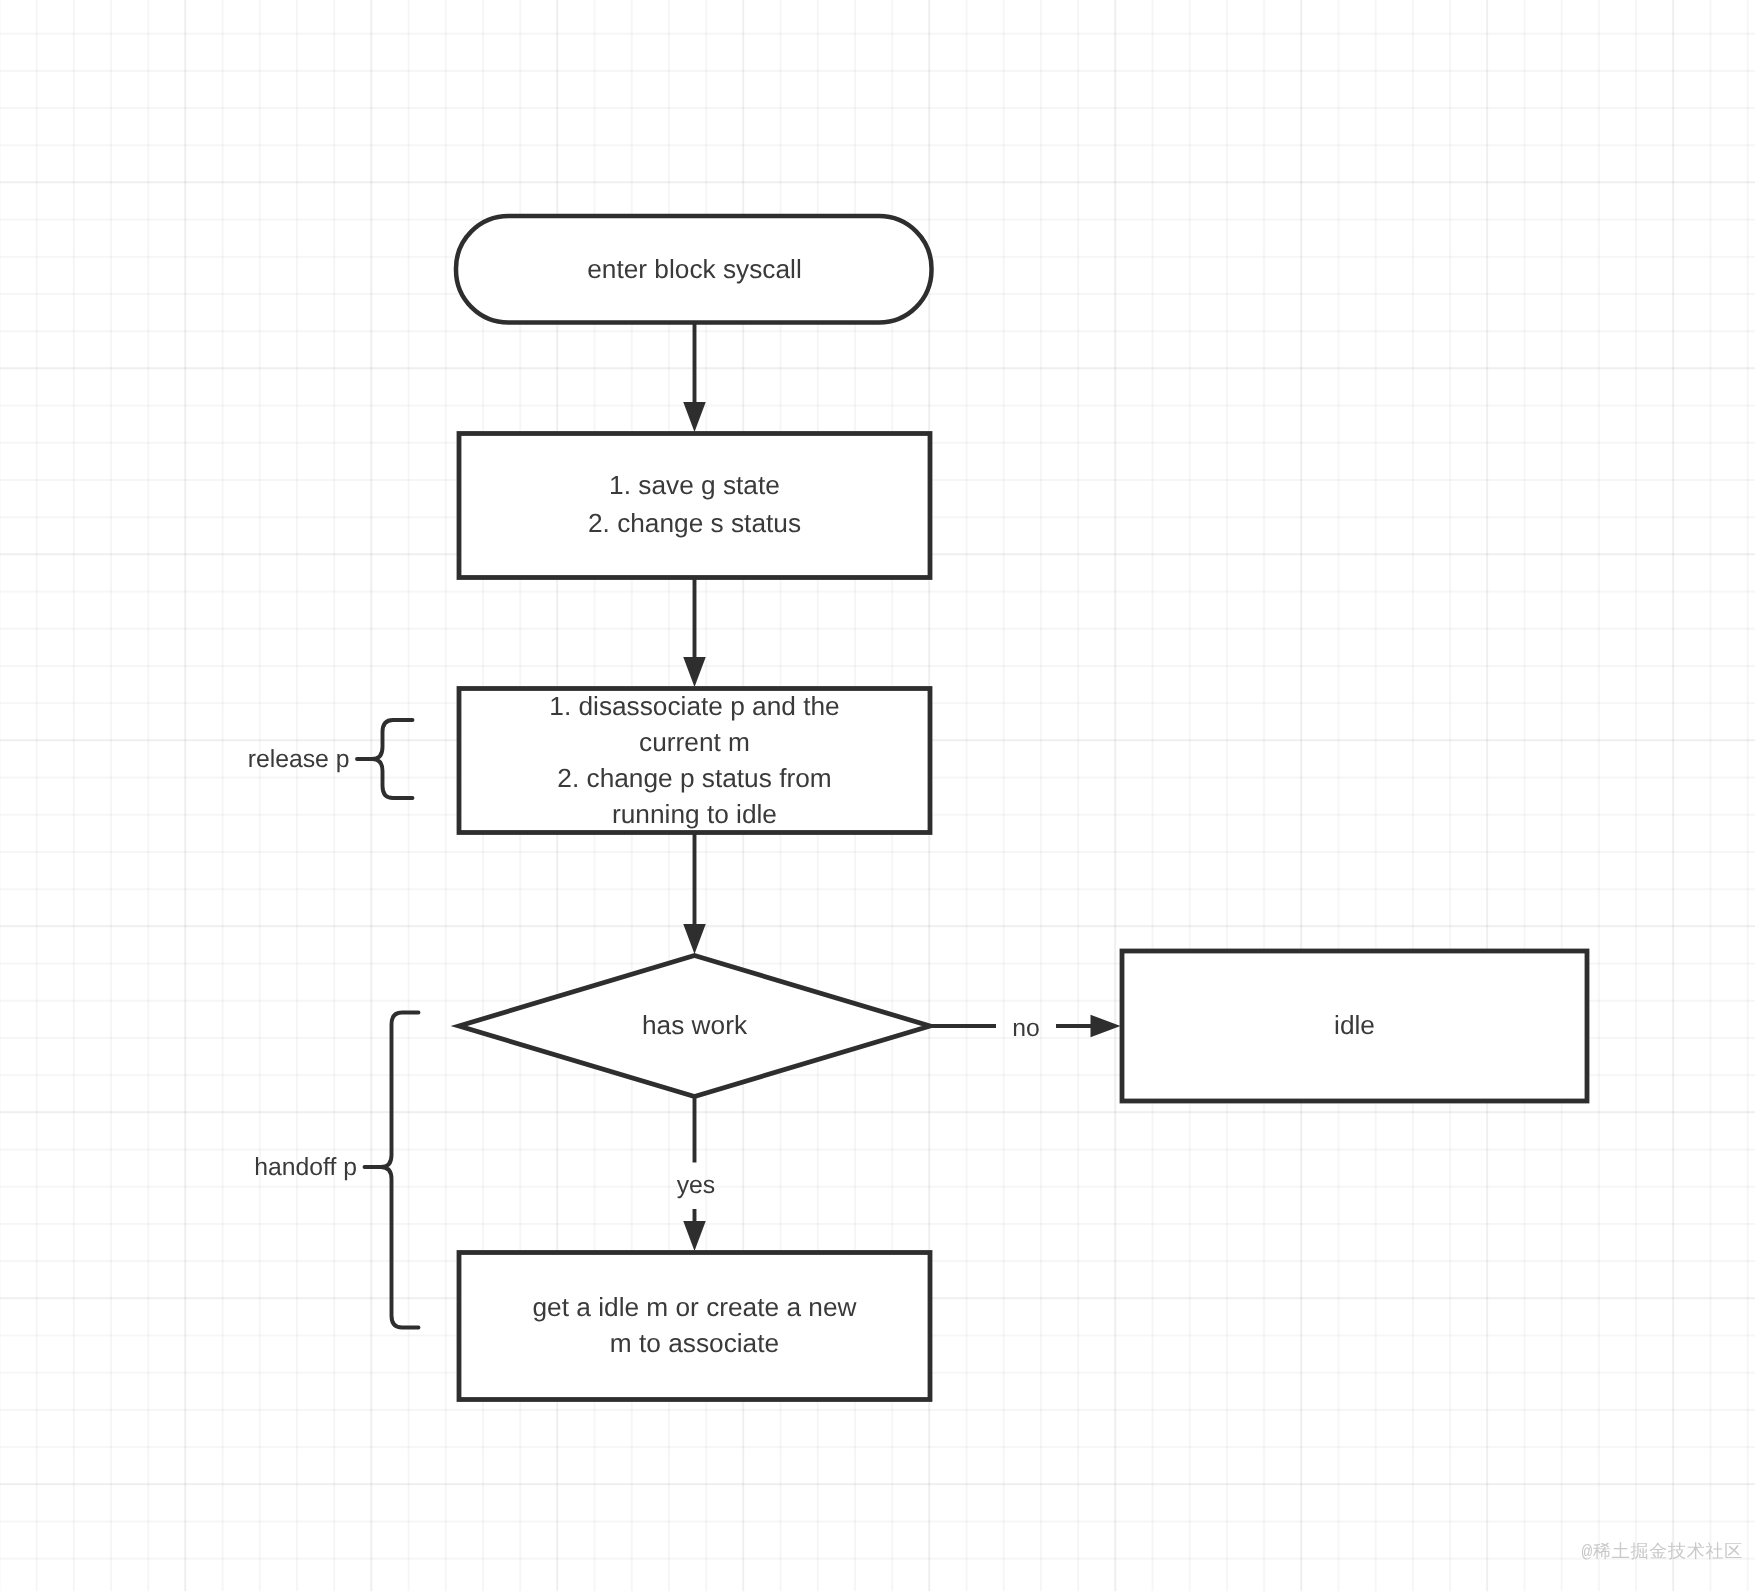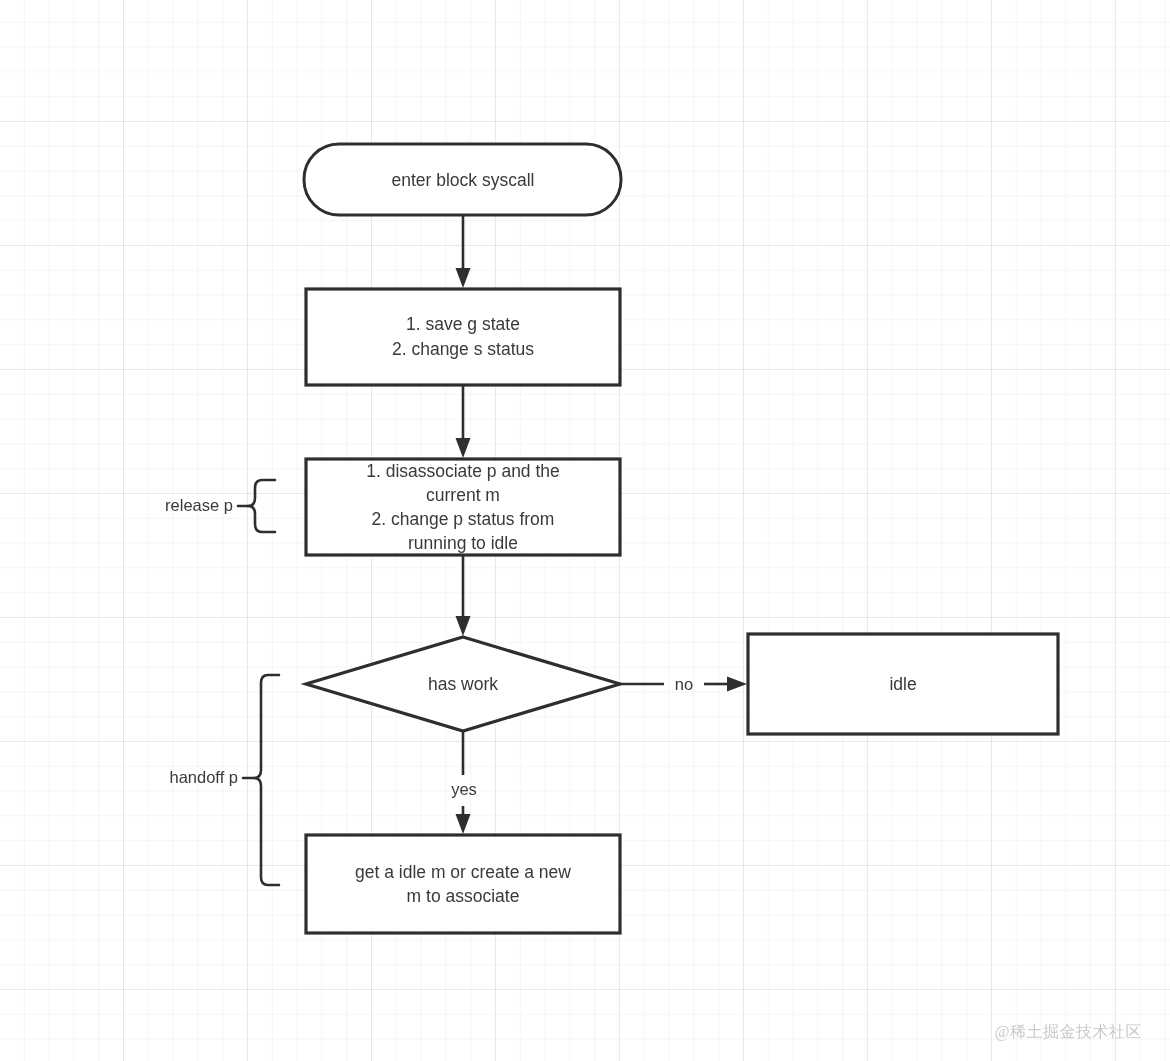--- a/index.html
+++ b/index.html
@@ -71,24 +71,24 @@
   }
   .group-text {
     fill: #3a3a3a;
     font-family: "Liberation Sans", sans-serif;
     font-size: 16.5px;
     text-anchor: end;
     dominant-baseline: middle;
   }
   .watermark {
     position: absolute;
-    right: 28px;
+    right: 8px;
     bottom: 18px;
-    font-family: Liberation Serif, serif;
-    font-size: 16px;
+    font-family: Liberation Mono, monospace;
+    font-size: 12px;
     color: #c9c9c9;
     letter-spacing: 0.5px;
     user-select: none;
     white-space: nowrap;
   }
 </style>
 </head>
 <body>
 
 <div id="canvas">

